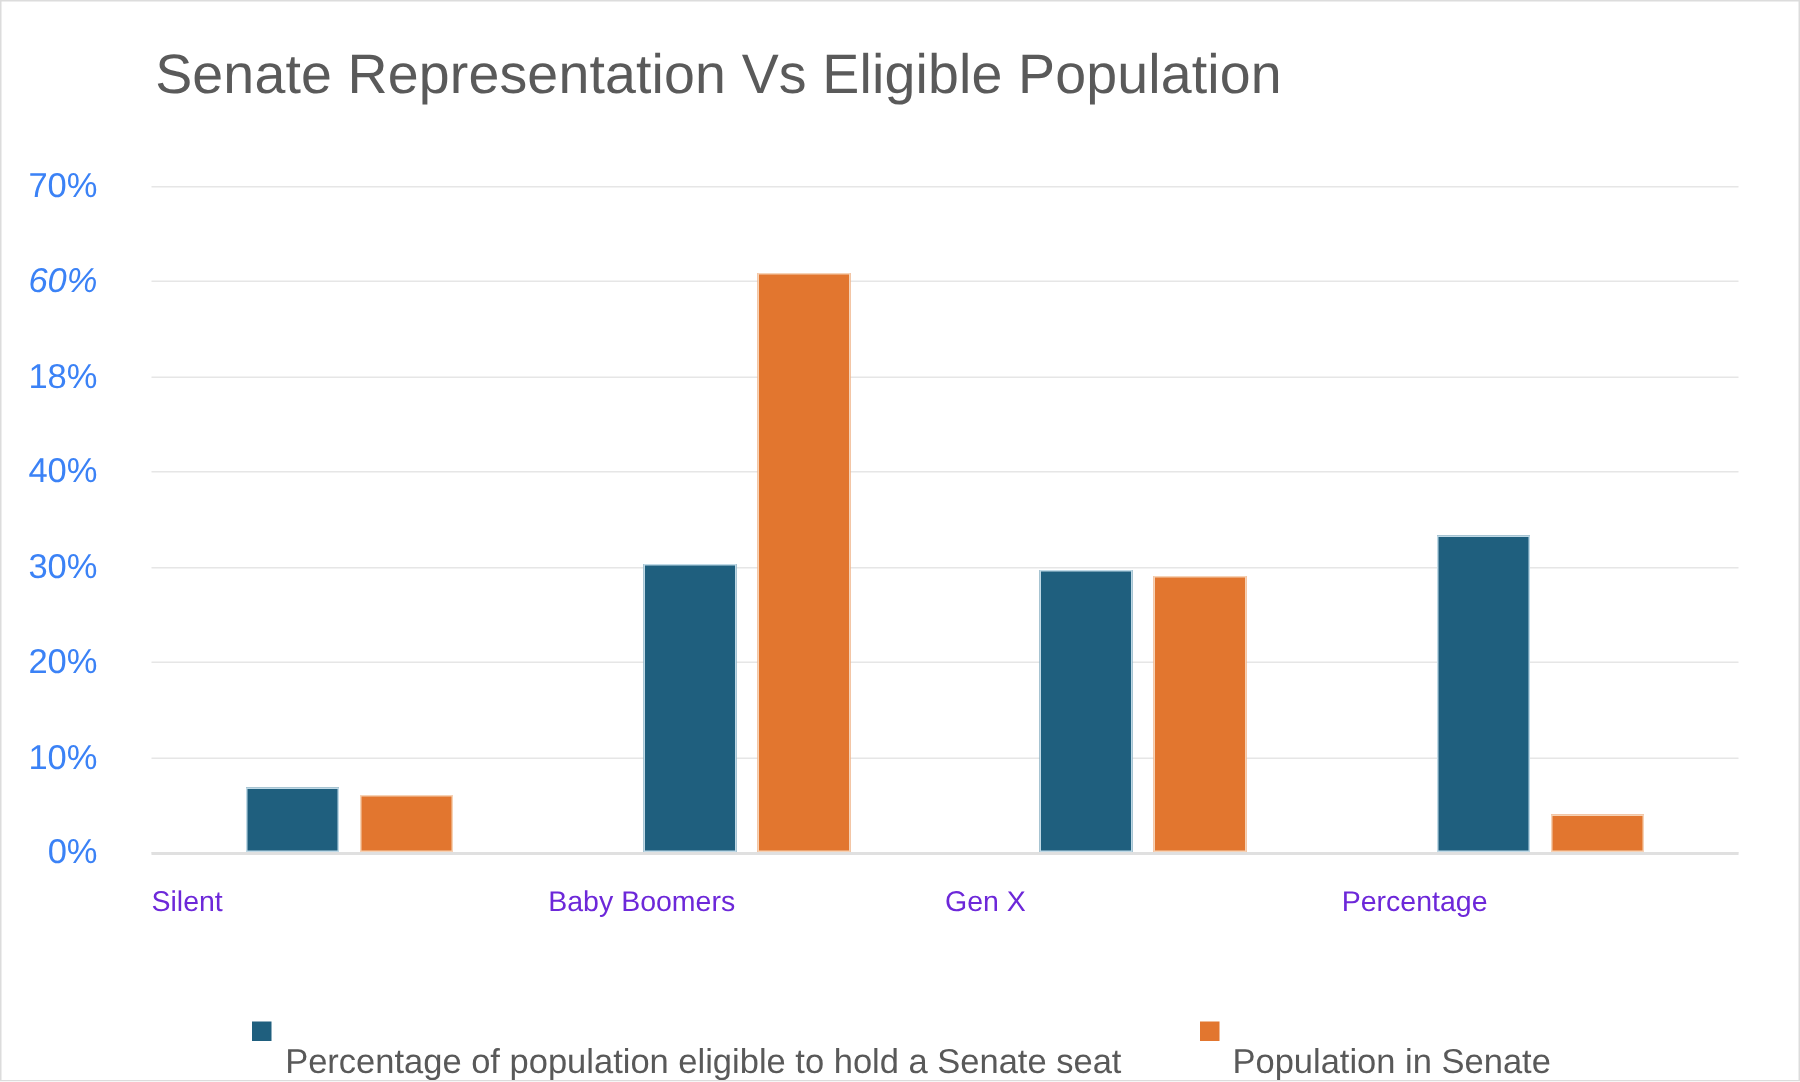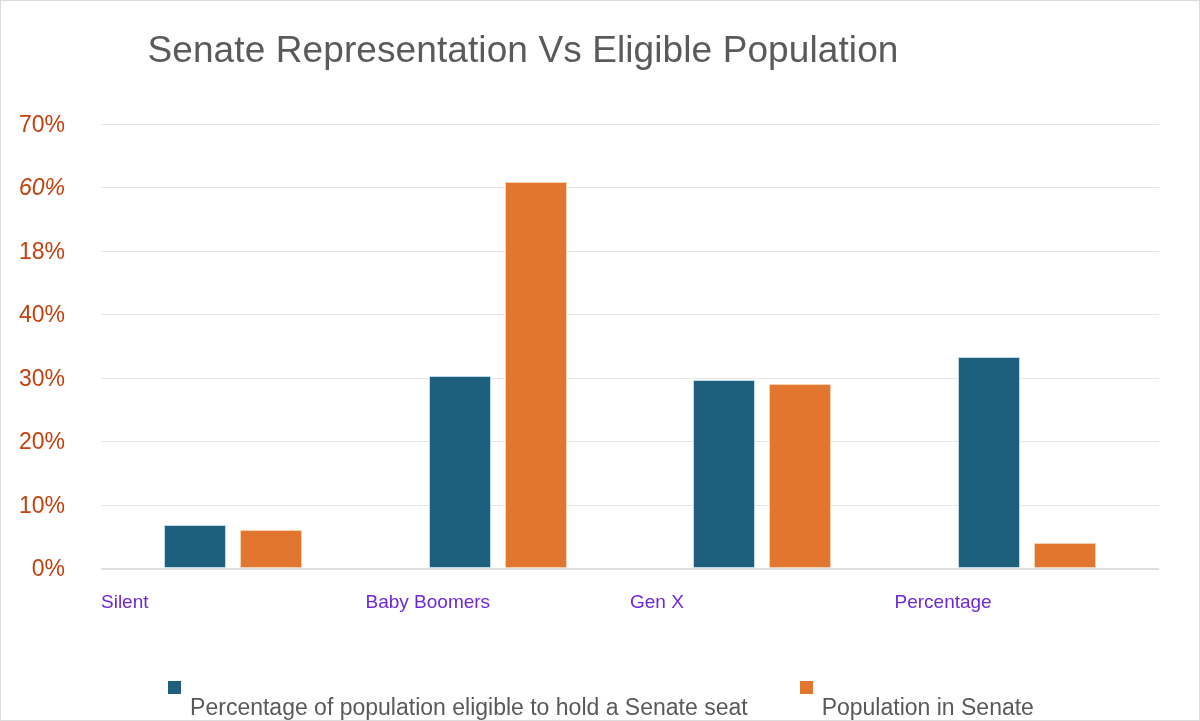--- a/index.html
+++ b/index.html
@@ -25,21 +25,20 @@
     position: absolute;
     left: 0;
     top: 28px;
     width: 956px;
     text-align: center;
     font-size: 37px;
     font-weight: 400;
     color: #5a5a5a;
     letter-spacing: 0.1px;
     white-space: nowrap;
-    padding-left: 44px;
   }
   
   #plot-area {
     position: absolute;
     left: 100px;
     top: 123px;
     width: 1058px;
     height: 444px;
   }
   .gridline {
@@ -57,21 +56,21 @@
     bottom: -2px;
     background: #e0e0e0;
   }
   
   .y-tick-label {
     position: absolute;
     right: 1136px;
     width: 64px;
     text-align: right;
     font-size: 23px;
-    color: #c2410c;
+    color: #3b82f6;
     transform: translateY(-50%);
     white-space: nowrap;
   }
   #y-axis-labels {
     position: absolute;
     left: 0;
     top: 0;
     width: 1200px;
     height: 721px;
     pointer-events: none;

